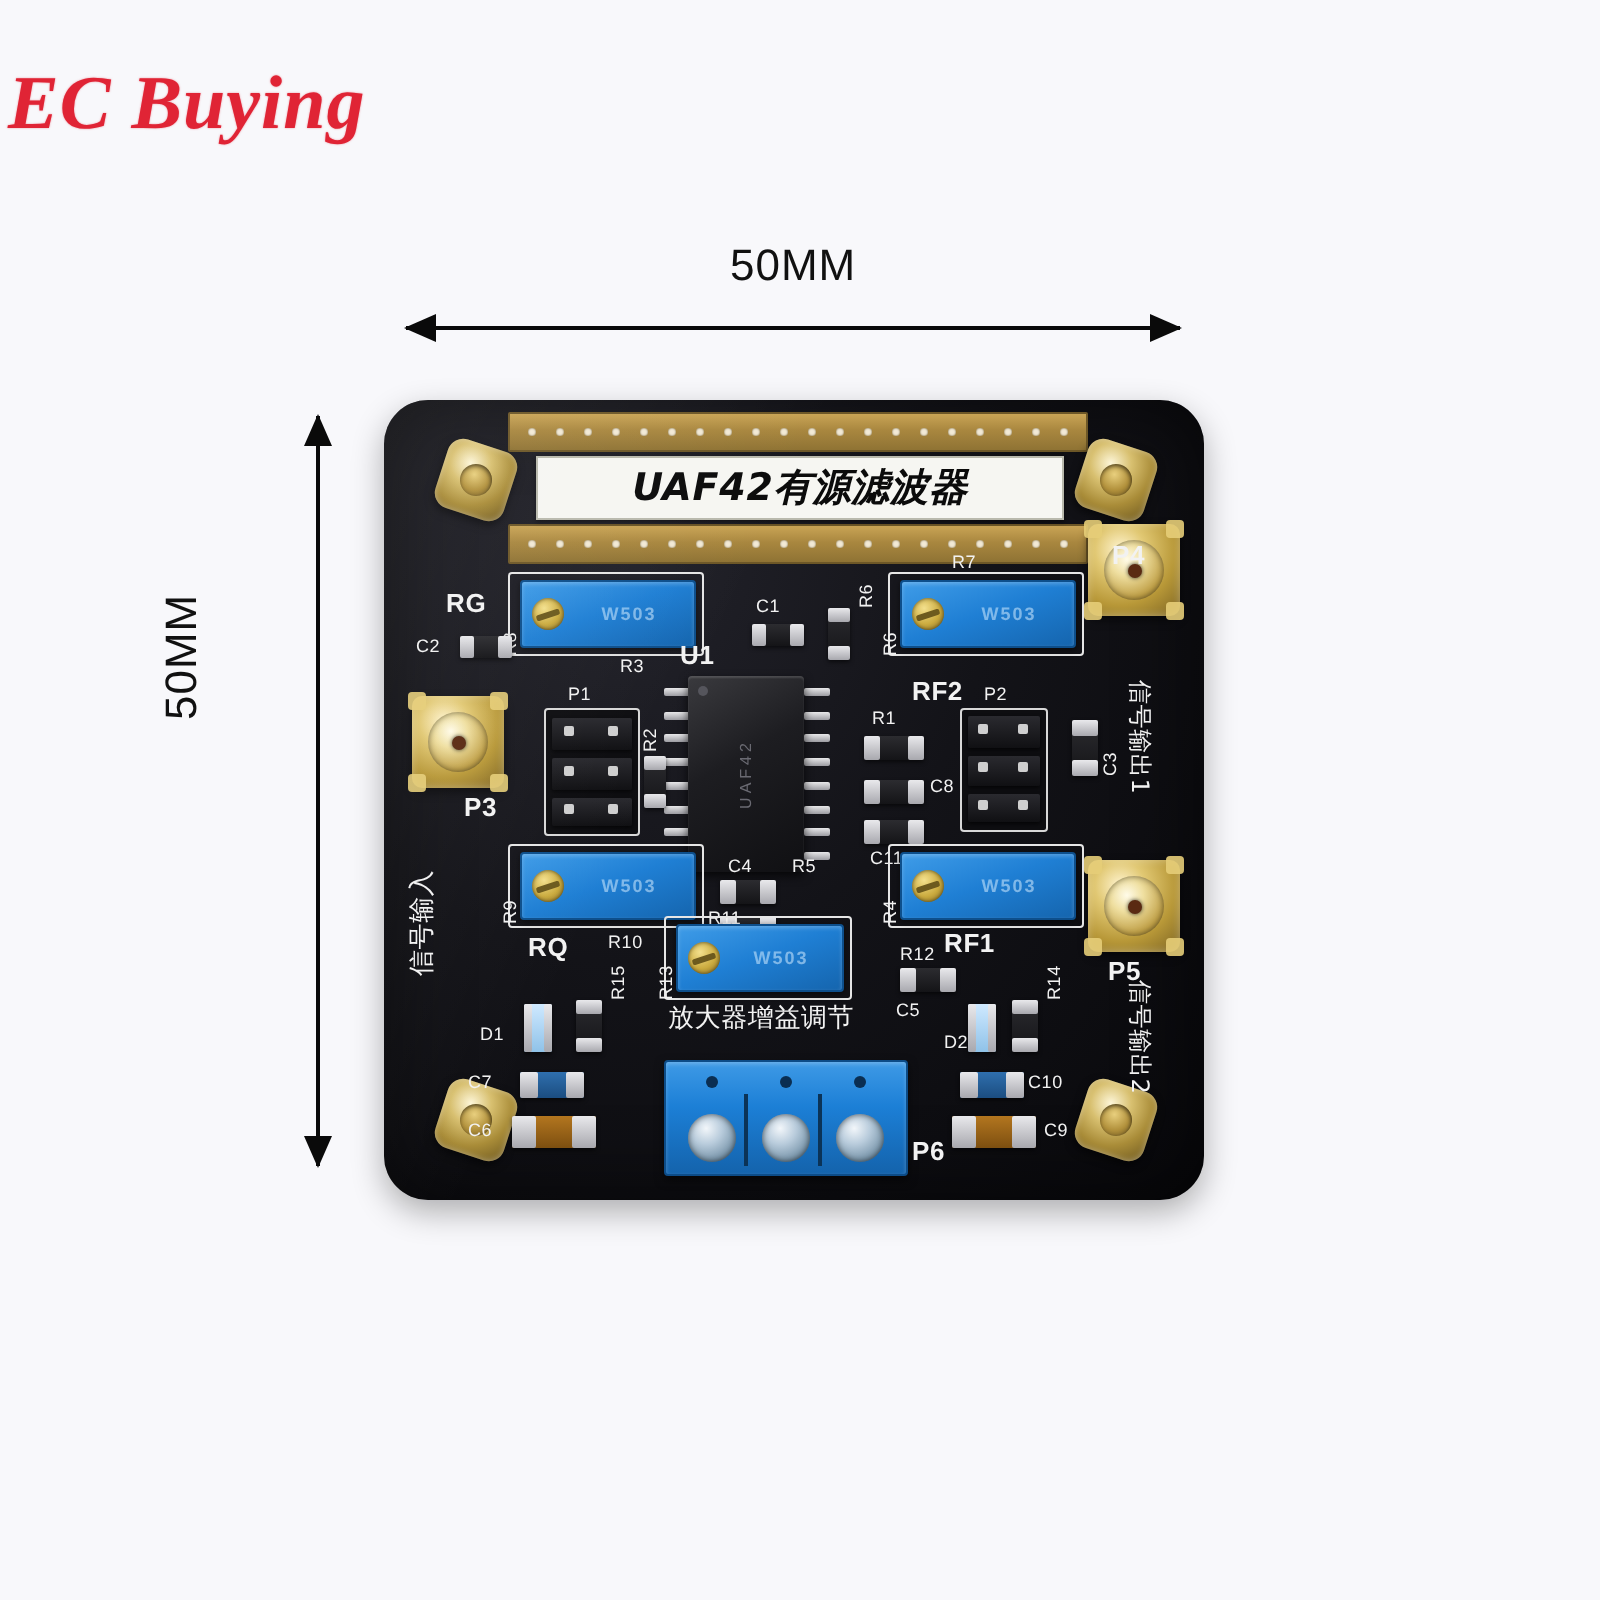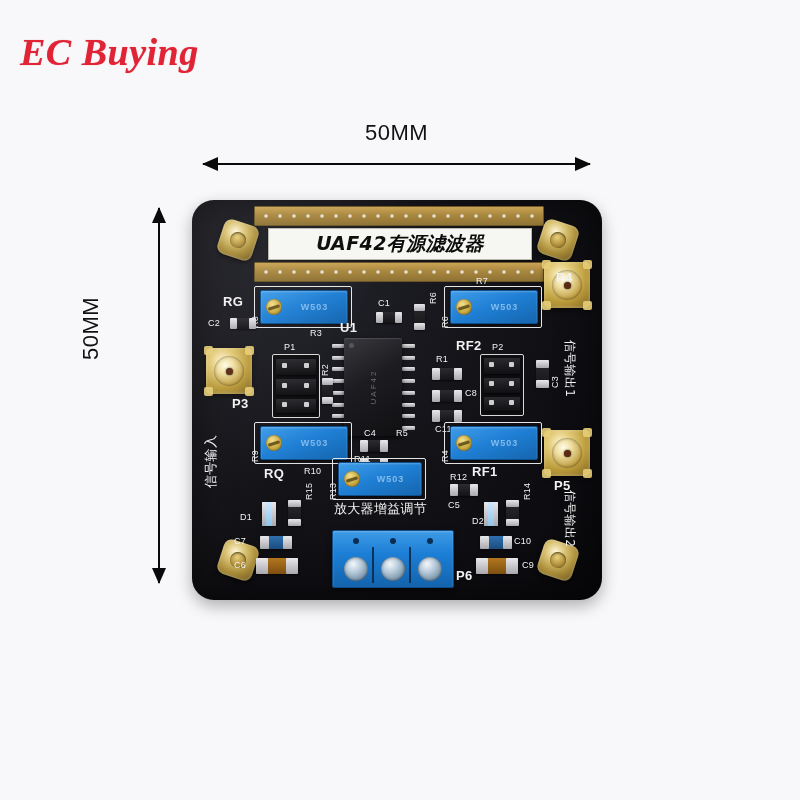--- a/index.html
+++ b/index.html
@@ -6,21 +6,21 @@
   body{
     width:800px;height:800px;
     background:#f8f8fb;
     font-family:"Liberation Sans", sans-serif;
     position:relative;overflow:hidden;
   }
   .stage{position:absolute;inset:0;}
 
   
   .brand{
-    position:absolute;left:20px;top:30px;
+    position:absolute;left:4px;top:30px;
     font-family:"Liberation Serif", serif;
     font-style:italic;font-weight:bold;
     font-size:38px;letter-spacing:.5px;
     color:#e02435;
     text-shadow:0 0 1px rgba(224,36,53,.5);
   }
 
   
   .dim-h-label{
     position:absolute;left:365px;top:120px;

